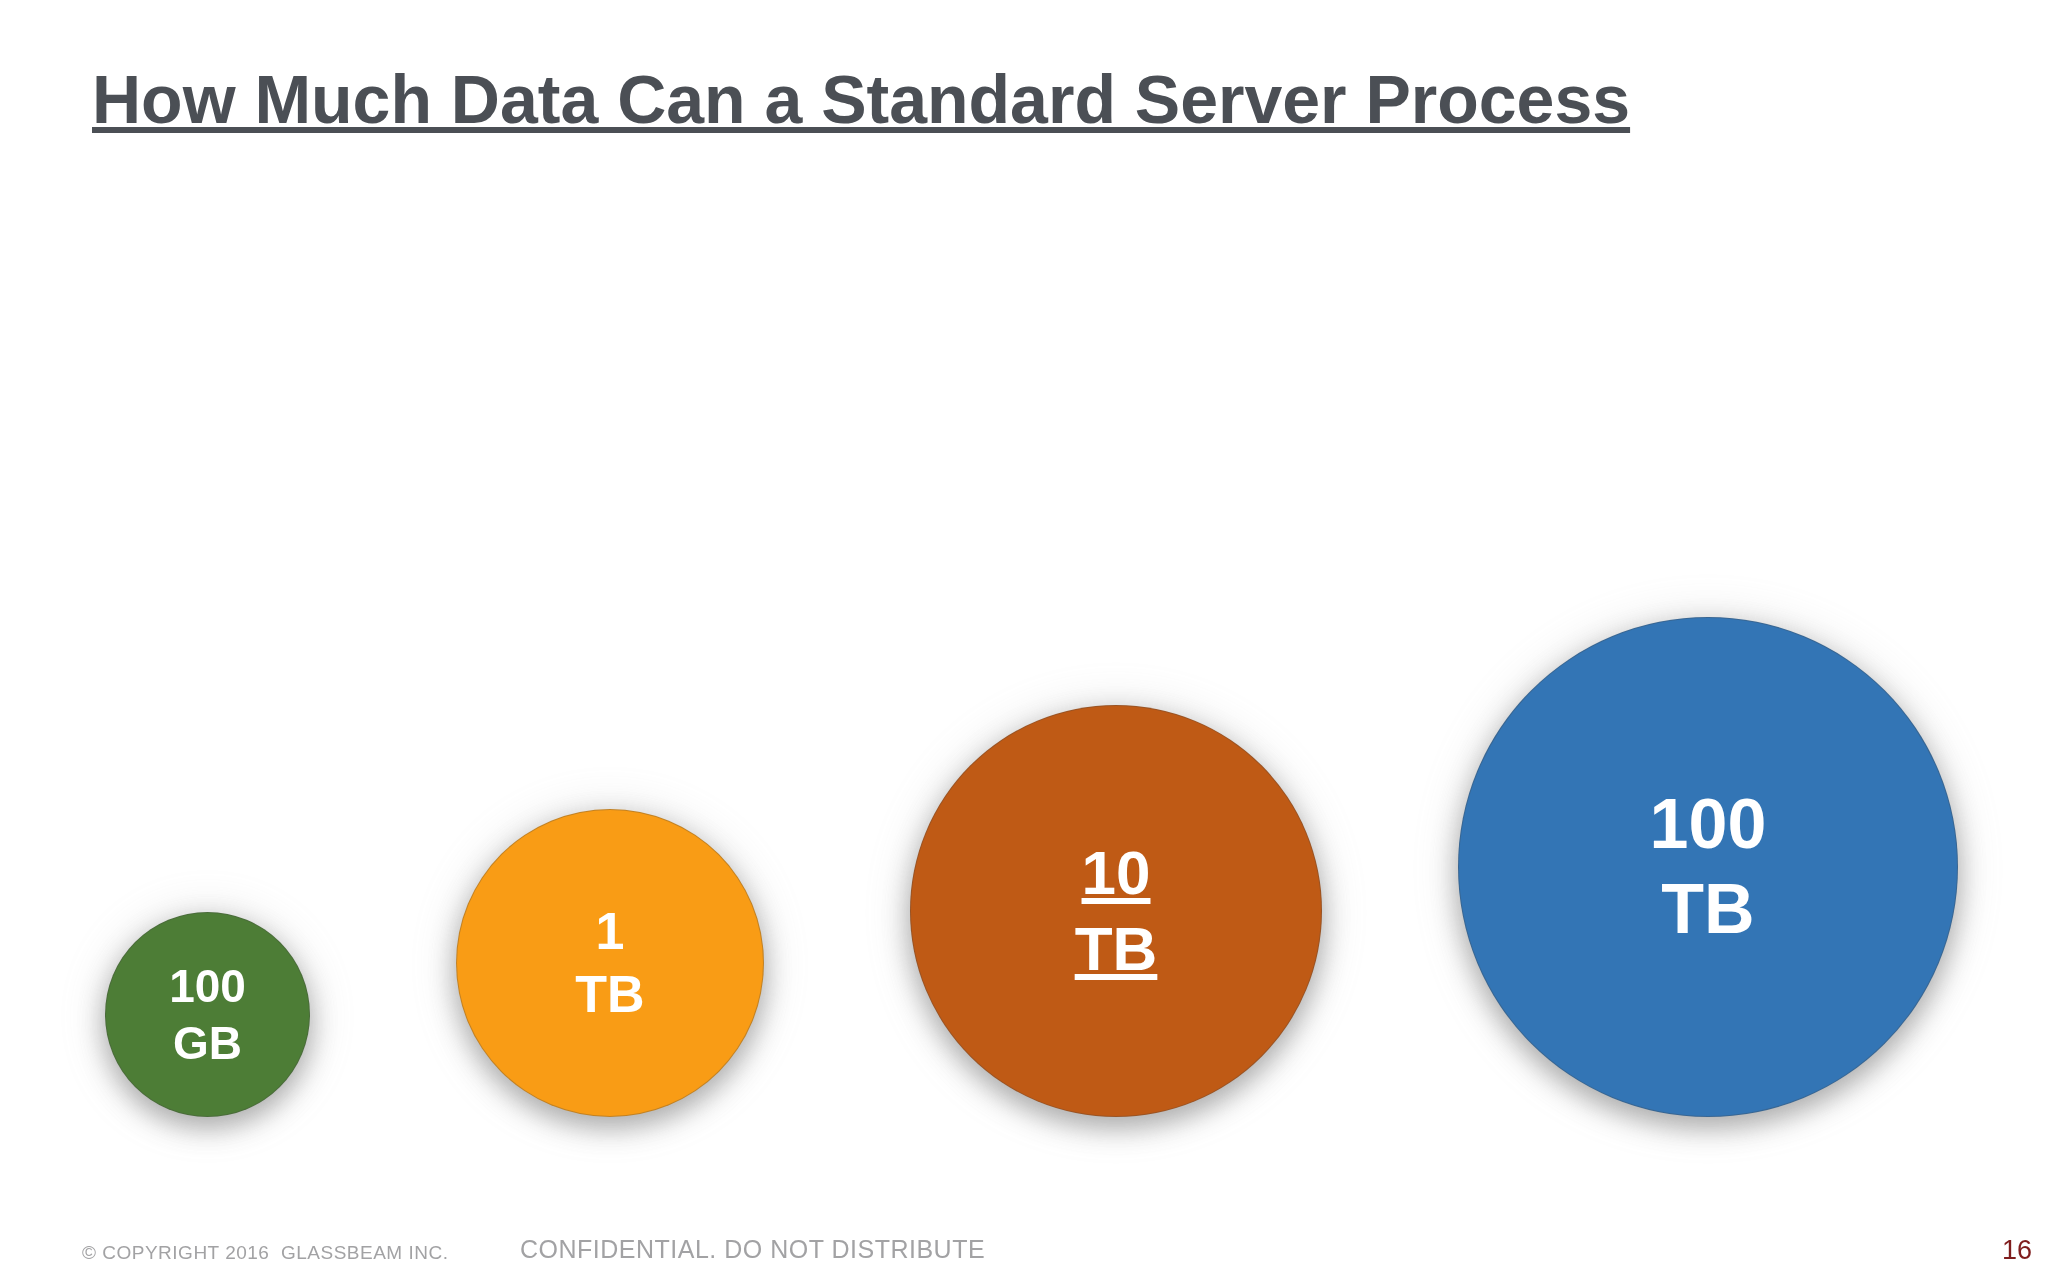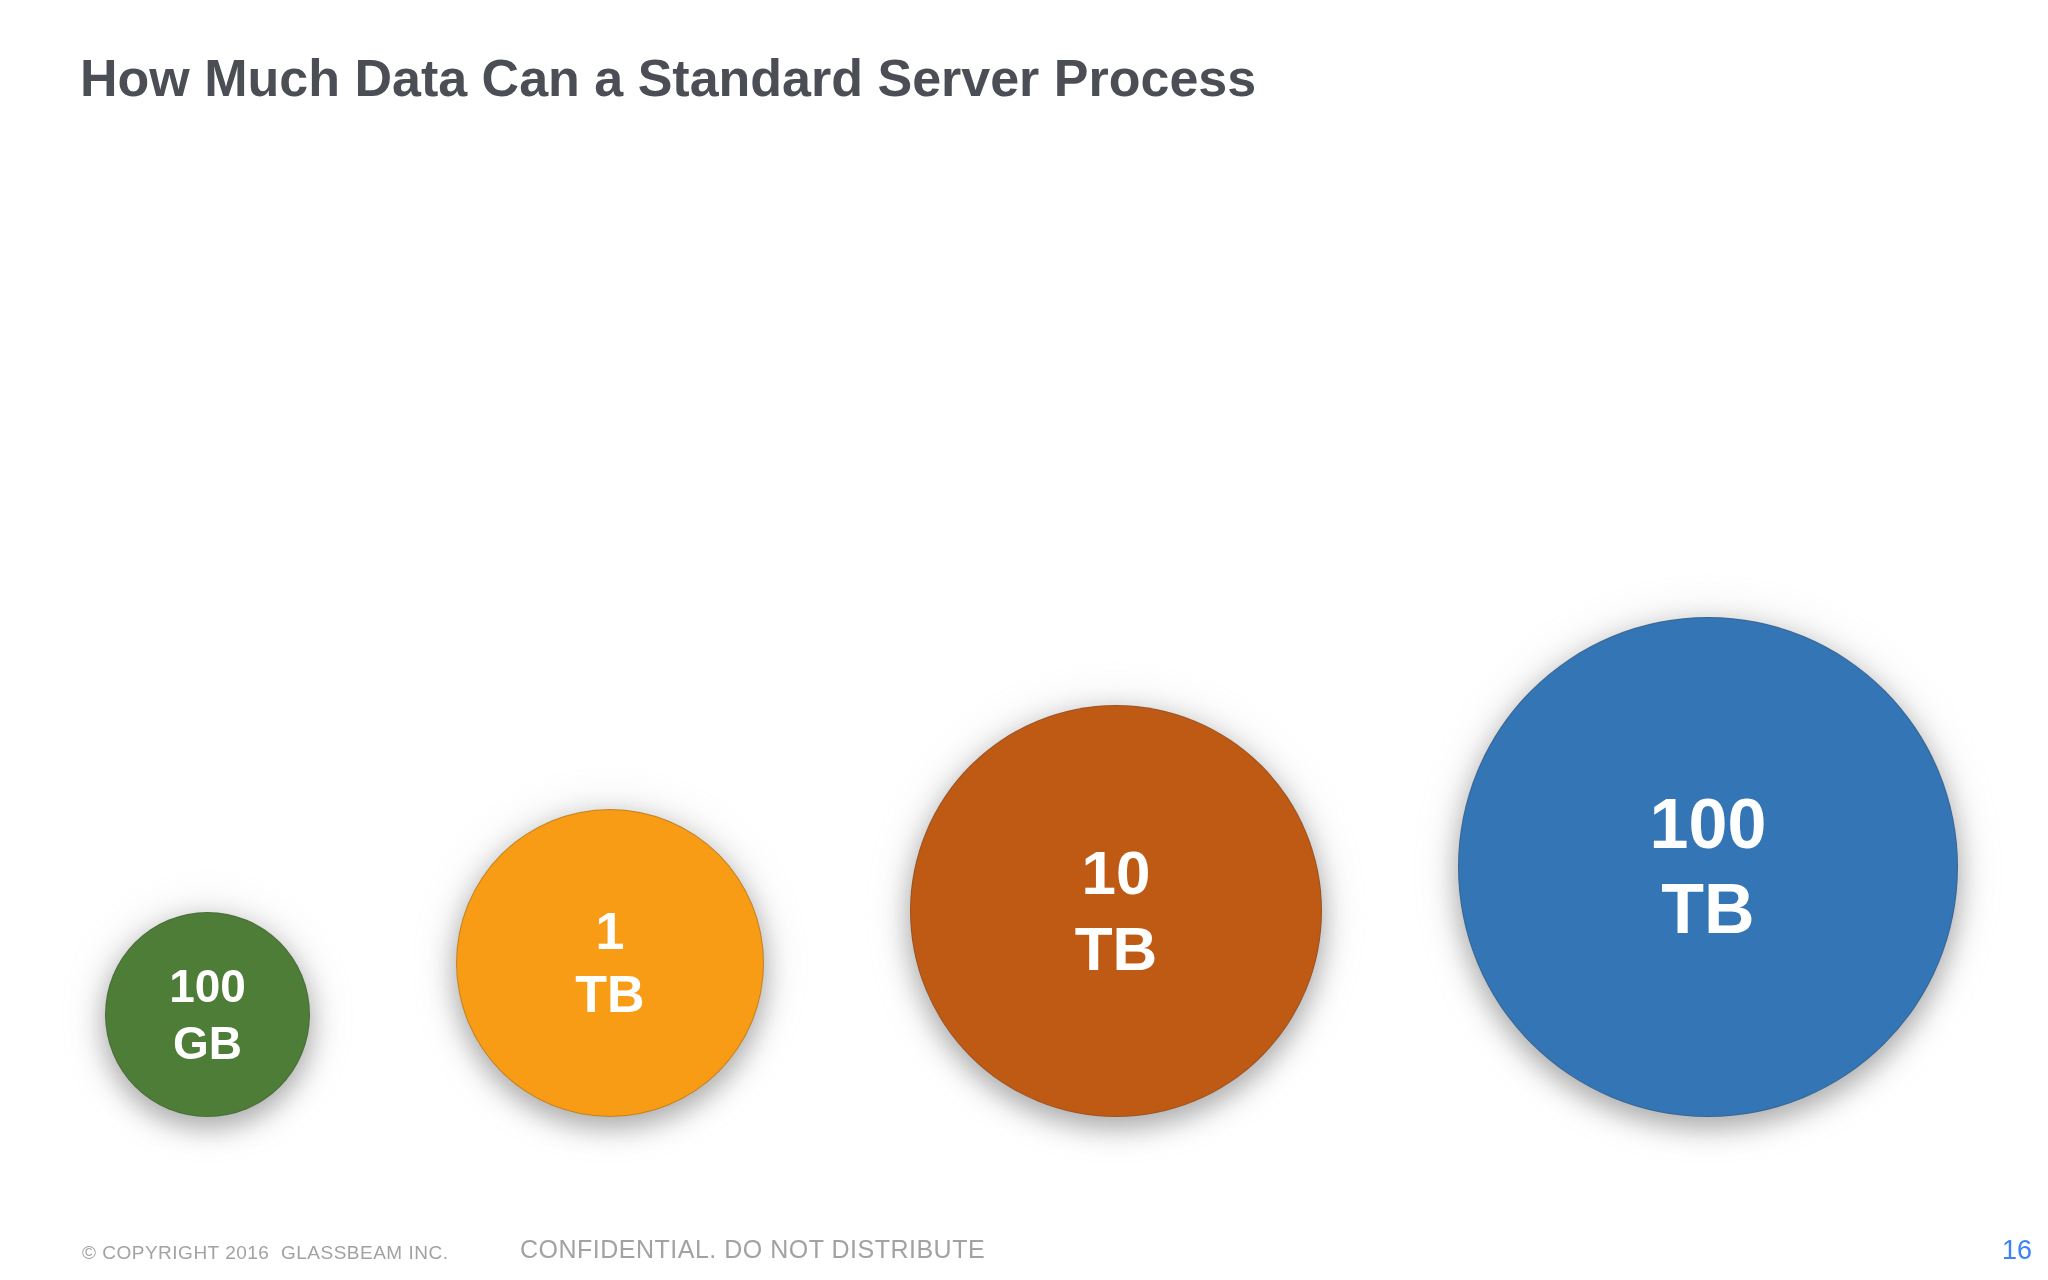--- a/index.html
+++ b/index.html
@@ -12,26 +12,27 @@
     position: relative;
     width: 2048px;
     height: 1280px;
     background: #ffffff;
     overflow: hidden;
   }
   .slide-title {
     position: absolute;
     left: 76px;
     top: 44px;
-    margin: 4px;
-    font-size: 52px;
+    margin: 16px;
+    font-size: 68px;
     font-weight: bold;
     letter-spacing: 0px;
     color: #4b4f55;
     white-space: nowrap;
+    text-decoration: underline;
   }
   .bubble {
     position: absolute;
     bottom: 163px;
     border-radius: 50%;
     display: flex;
     flex-direction: column;
     align-items: center;
     justify-content: center;
     text-align: center;
@@ -67,41 +68,41 @@
     font-size: 25px;
     letter-spacing: 0.5px;
     color: #a2a2a4;
     white-space: pre;
   }
   .footer-page-number {
     position: absolute;
     right: 26px;
     bottom: -2px;
     font-size: 27px;
-    color: #3b82f6;
+    color: #7f1d1d;
   }
 </style>
 </head>
 <body>
 
 <div class="slide">
 
   <h1 class="slide-title" style="color: rgb(75, 79, 85);">How Much Data Can a Standard Server Process</h1>
 
   <div class="bubble" style="width: 205px; height: 205px; left: 105px; background: rgb(77, 125, 54); font-size: 46px; color: rgb(255, 255, 255);">
     <span>100</span>
     <span>GB</span>
   </div>
 
   <div class="bubble" style="width: 308px; height: 308px; left: 456px; background: rgb(249, 156, 21); font-size: 52px; color: rgb(255, 255, 255);">
     <span>1</span>
     <span>TB</span>
   </div>
 
-  <div class="bubble" style="width: 412px; height: 412px; left: 910px; background: rgb(191, 90, 21); font-size: 62px; color: rgb(255, 255, 255);">
+  <div class="bubble" style="width: 412px; height: 412px; left: 910px; background: rgb(191, 90, 21); font-size: 62px; color: rgb(255, 255, 255); text-decoration: underline;">
     <span>10</span>
     <span>TB</span>
   </div>
 
   <div class="bubble" style="width: 500px; height: 500px; left: 1458px; background: rgb(51, 117, 181); font-size: 70px; color: rgb(255, 255, 255);">
     <span>100</span>
     <span>TB</span>
   </div>
 
   <div class="footer">

